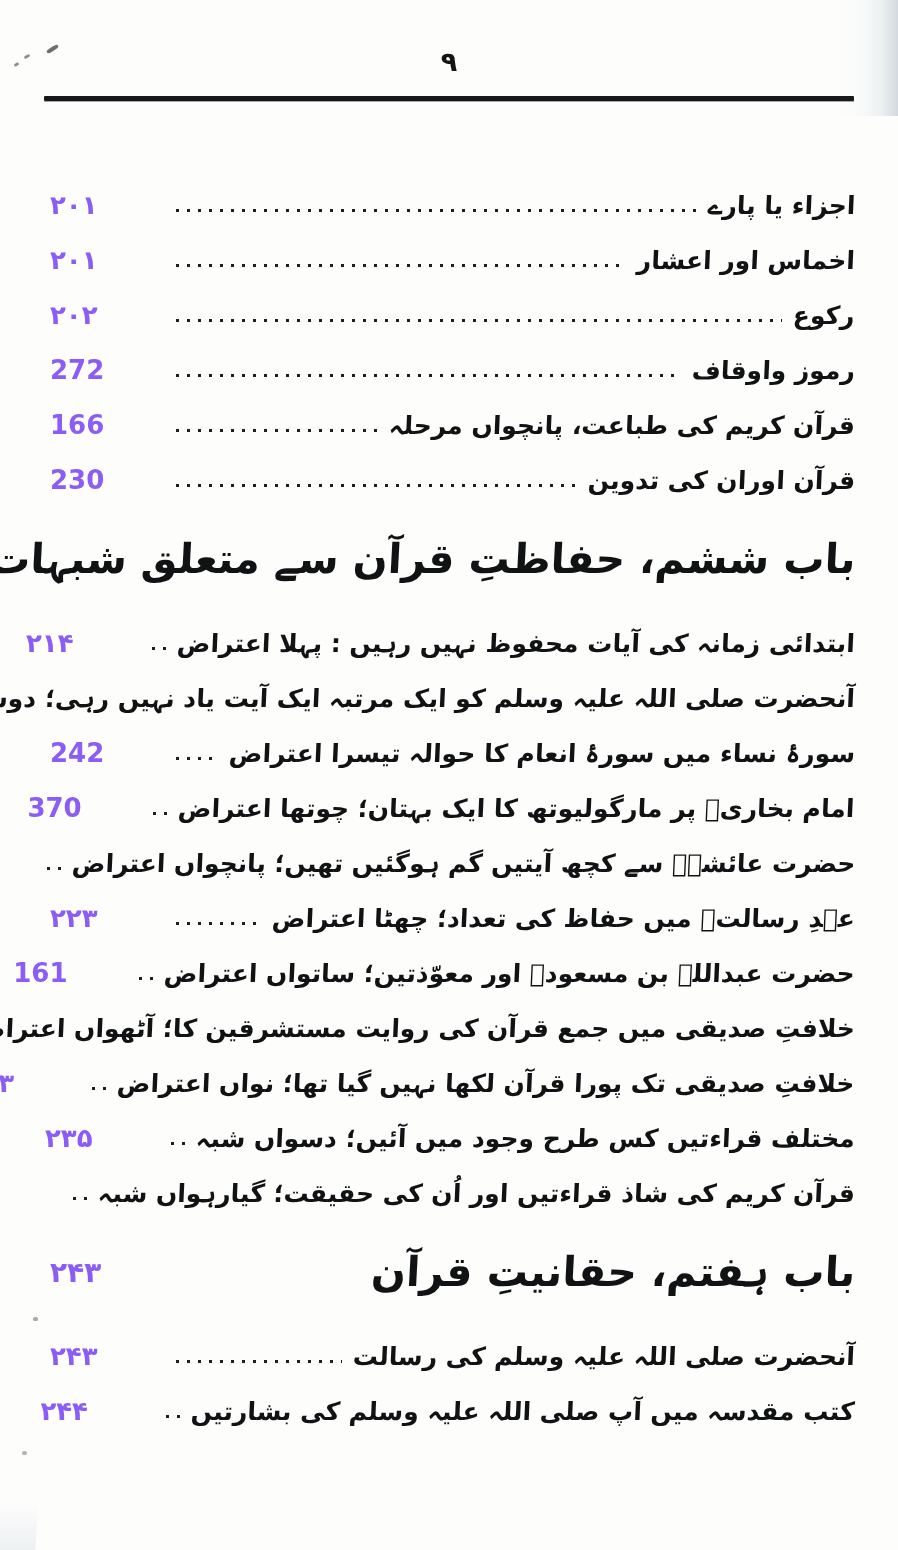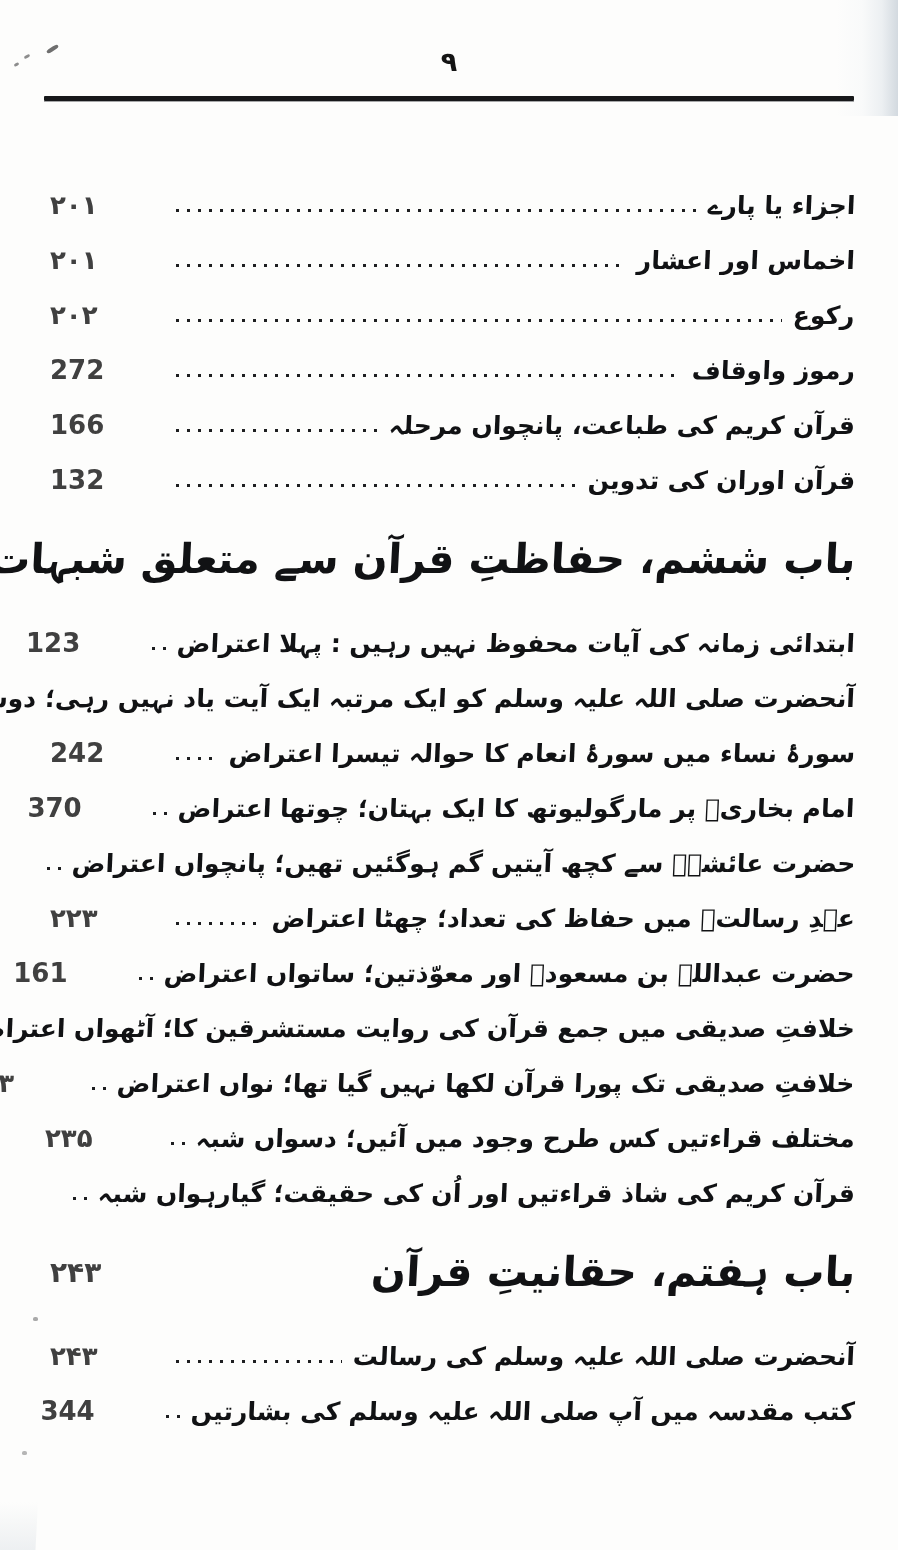--- a/index.html
+++ b/index.html
@@ -178,21 +178,21 @@
     flex: 0 0 auto;
     width: 112px;
     text-align: left;
     font-size: 26px;
     font-weight: 700;
     line-height: 1;
     padding-bottom: 9px;
     padding-left: 6px;
     white-space: nowrap;
     direction: rtl;
-    color: #404040;
+    color: #8b5cf6;
   }
   .row.chapter .pageno {
     font-size: 28px;
     padding-bottom: 0;
   }
 
   
   .gap-before-chapter { margin-top: 14px; }
   .gap-after-chapter  { margin-top: 6px; }
 </style>
@@ -245,29 +245,29 @@
         <div class="pageno">272</div>
       </div>
       <div class="row">
         <div class="title">قرآن کریم کی طباعت، پانچواں مرحلہ</div>
         <div class="leader"></div>
         <div class="pageno">166</div>
       </div>
       <div class="row">
         <div class="title">قرآن اوران کی تدوین</div>
         <div class="leader"></div>
-        <div class="pageno">132</div>
+        <div class="pageno">230</div>
       </div>
       <div class="row chapter gap-before-chapter">
         <div class="title">باب ششم، حفاظتِ قرآن سے متعلق شبہات اور اُن کا جواب</div>
       </div>
       <div class="row gap-after-chapter">
         <div class="title">ابتدائی زمانہ کی آیات محفوظ نہیں رہیں : پہلا اعتراض</div>
         <div class="leader"></div>
-        <div class="pageno">123</div>
+        <div class="pageno">٢١۴</div>
       </div>
       <div class="row">
         <div class="title">آنحضرت صلی اللہ علیہ وسلم کو ایک مرتبہ ایک آیت یاد نہیں رہی؛ دوسرا اعتراض</div>
       </div>
       <div class="row">
         <div class="title">سورۂ نساء میں سورۂ انعام کا حوالہ   تیسرا اعتراض</div>
         <div class="leader"></div>
         <div class="pageno">242</div>
       </div>
       <div class="row">
@@ -314,17 +314,17 @@
         <div class="pageno">٢۴٣</div>
       </div>
       <div class="row gap-after-chapter">
         <div class="title">آنحضرت صلی اللہ علیہ وسلم کی رسالت</div>
         <div class="leader"></div>
         <div class="pageno">٢۴٣</div>
       </div>
       <div class="row">
         <div class="title">کتب مقدسہ میں آپ صلی اللہ علیہ وسلم کی بشارتیں</div>
         <div class="leader"></div>
-        <div class="pageno">344</div>
+        <div class="pageno">٢۴۴</div>
       </div>
     </div>
 
 </div>
 
 </body></html>

